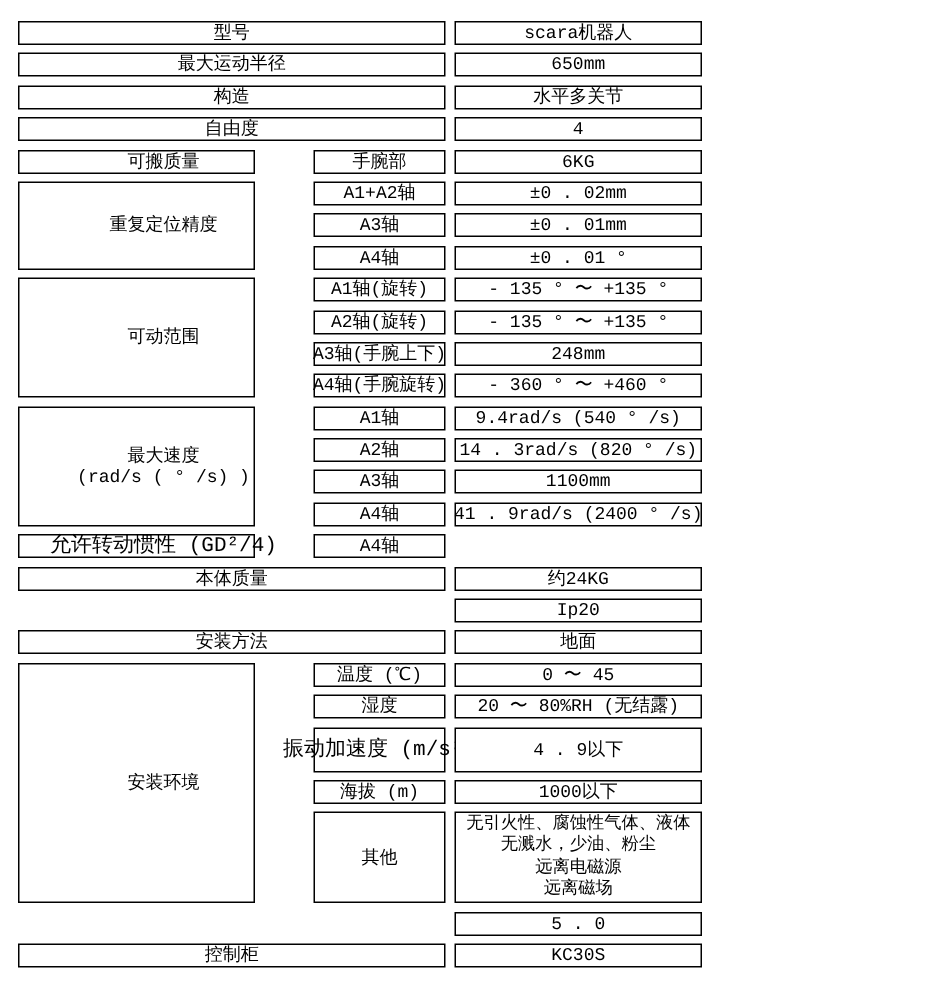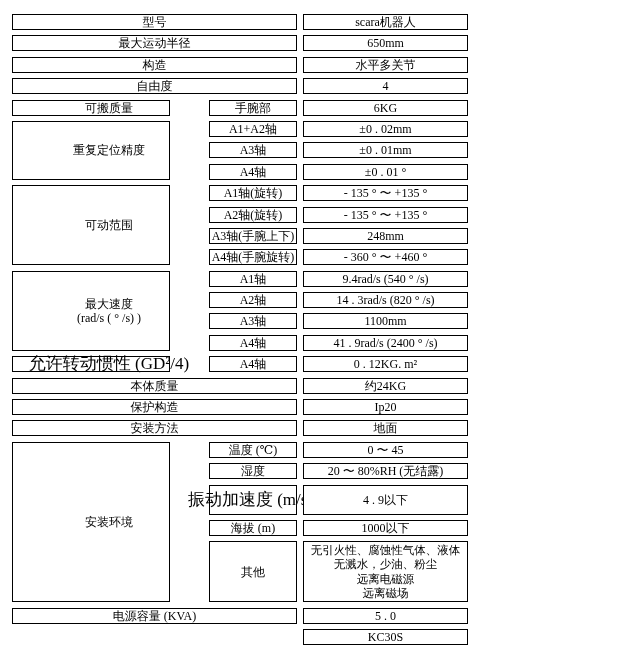--- a/index.html
+++ b/index.html
@@ -23,27 +23,28 @@
     background: #ffffff;
     display: flex;
     flex-direction: column;
     align-items: center;
     justify-content: center;
     text-align: right;
     font-size: 12px;
     line-height: 14px;
     white-space: nowrap;
     overflow: visible;
+    font-family: Liberation Mono, monospace;
   }
   .c1  { grid-column: 1; padding-left: 36px; }
   .c2  { grid-column: 2; margin-left: 33px; }
   .c3  { grid-column: 3; }
   .c12 { grid-column: 1 / 3; }
   .multi div { font-size: 11.5px; line-height: 14.5px; }
-  .small { font-size: 17px; }
+  .small { font-size: 14px; }
 </style>
 </head>
 <body>
 
 <div class="sheet">
 
   <div class="cell c12" style="grid-row:1">型号</div>
   <div class="cell c12" style="grid-row:2">最大运动半径</div>
 
   <div class="cell c3" style="grid-row:1">scara机器人</div>
@@ -85,26 +86,24 @@
   <div class="cell c3" style="grid-row:13">9.4rad/s (540 ° /s)</div>
   <div class="cell c2" style="grid-row:14">A2轴</div>
   <div class="cell c3" style="grid-row:14">14 . 3rad/s (820 ° /s)</div>
   <div class="cell c2" style="grid-row:15">A3轴</div>
   <div class="cell c3" style="grid-row:15">1100mm</div>
   <div class="cell c2" style="grid-row:16">A4轴</div>
   <div class="cell c3" style="grid-row:16">41 . 9rad/s (2400 ° /s)</div>
 
   <div class="cell c1 small" style="grid-row:17">允许转动惯性 (GD²/4)</div>
   <div class="cell c2" style="grid-row:17">A4轴</div>
-  <div class="cell c3" style="grid-row:17">0 . 12KG. m²</div>
 
   <div class="cell c12" style="grid-row:18">本体质量</div>
   <div class="cell c3" style="grid-row:18">约24KG</div>
 
-  <div class="cell c12" style="grid-row:19">保护构造</div>
   <div class="cell c3" style="grid-row:19">Ip20</div>
 
   <div class="cell c12" style="grid-row:20">安装方法</div>
   <div class="cell c3" style="grid-row:20">地面</div>
 
   <div class="cell c1" style="grid-row:21 / 26">安装环境</div>
   <div class="cell c2" style="grid-row:21">温度 (℃)</div>
   <div class="cell c3" style="grid-row:21">0 〜 45</div>
   <div class="cell c2" style="grid-row:22">湿度</div>
   <div class="cell c3" style="grid-row:22">20 〜 80%RH (无结露)</div>
@@ -113,18 +112,18 @@
   <div class="cell c2" style="grid-row:24">海拔 (m)</div>
   <div class="cell c3" style="grid-row:24">1000以下</div>
   <div class="cell c2" style="grid-row:25">其他</div>
   <div class="cell c3 multi" style="grid-row:25">
     <div>无引火性、腐蚀性气体、液体</div>
     <div>无溅水，少油、粉尘</div>
     <div>远离电磁源</div>
     <div>远离磁场</div>
   </div>
 
-  <div class="cell c12" style="grid-row:26">电源容量 (KVA)</div>
   <div class="cell c3" style="grid-row:26">5 . 0</div>
 
+  <div class="cell c12" style="grid-row:27">控制柜</div>
   <div class="cell c3" style="grid-row:27">KC30S</div>
 
 </div>
 
 </body></html>

